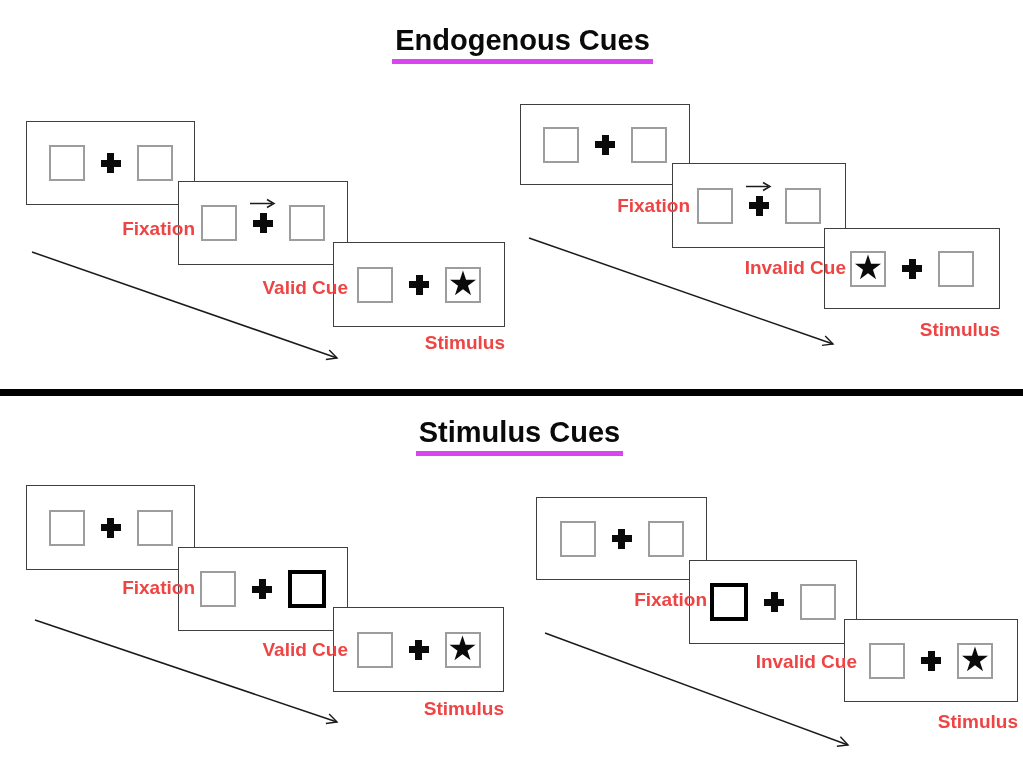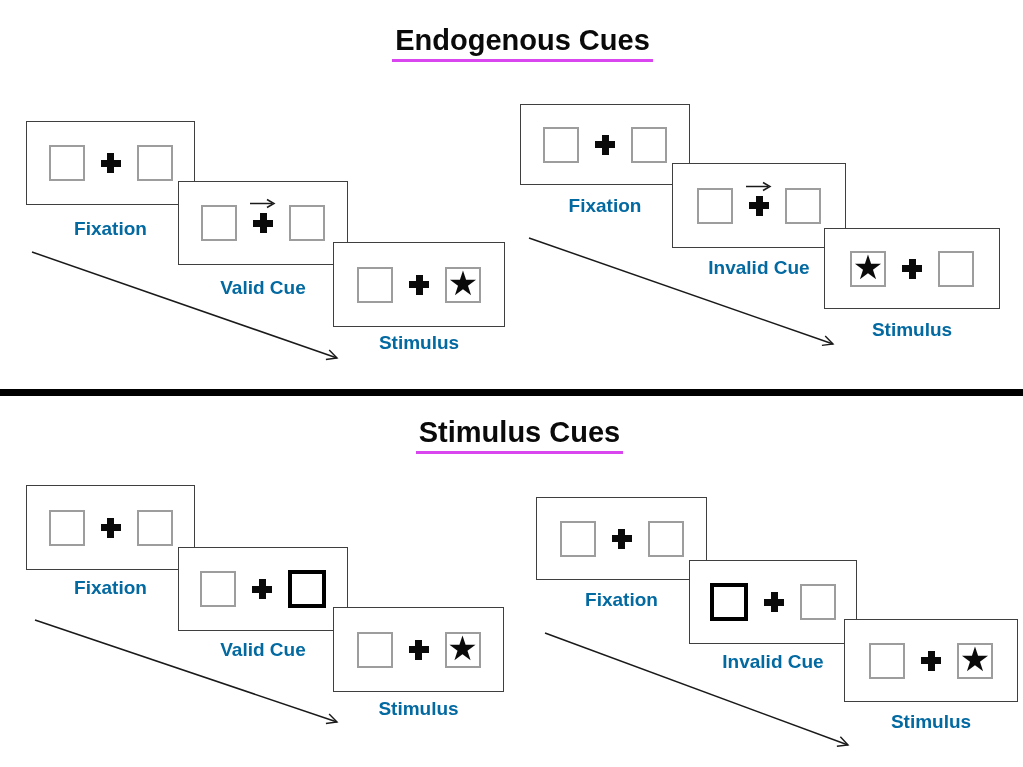--- a/index.html
+++ b/index.html
@@ -2,36 +2,36 @@
 <html><head>
 <meta charset="utf-8">
 <style>
   html,body{margin:0;padding:0;background:#fff;}
   .canvas{
     position:relative;width:1023px;height:767px;background:#ffffff;
     font-family:"Liberation Sans","DejaVu Sans",sans-serif;overflow:hidden;
   }
   .title{position:absolute;left:0;width:100%;text-align:center;font-weight:bold;
     font-size:29px;color:#0a0a0a;letter-spacing:0px;}
-  .title-inner{display:inline-block;border-bottom:3px solid #d946ef;padding:0 3px 2px 3px;}
+  .title-inner{display:inline-block;border-bottom:5px solid #d946ef;padding:0 3px 2px 3px;}
   .divider{position:absolute;left:0;right:0;height:7px;background:#000;}
   .panel{position:absolute;background:#fff;border:1.5px solid #3f3f3f;box-sizing:border-box;
     display:flex;align-items:center;justify-content:center;gap:16px;}
   .sq{width:36px;height:36px;border:2px solid #9d9d9d;box-sizing:border-box;background:#fff;
     display:flex;align-items:center;justify-content:center;flex:0 0 auto;}
   .sq.thick{width:38px;height:38px;border:4px solid #000;}
   .star{font-family:"DejaVu Sans",sans-serif;font-size:34px;line-height:1;color:#0a0a0a;
     margin-top:-3px;}
   .center{position:relative;flex:0 0 auto;}
   .plus{position:relative;width:20px;height:20px;}
   .plus .pb{position:absolute;background:#0a0a0a;}
   .pb.h{left:0;top:6.5px;width:20px;height:7px;}
   .pb.v{left:6.5px;top:0;width:7px;height:20px;}
   .cue-arrow{position:absolute;left:50%;top:-15px;transform:translateX(-50%);}
-  .plabel{position:absolute;text-align:center;font-weight:bold;font-size:19px;color:#0369a1;
+  .plabel{position:absolute;text-align:right;font-weight:bold;font-size:19px;color:#ef4444;
     white-space:nowrap;}
   .overlay{position:absolute;left:0;top:0;pointer-events:none;}
 </style>
 </head>
 <body>
 
 <div class="canvas">
 
   <div class="title" style="top:24px;transform:translateX(11px);">
     <span class="title-inner">Endogenous Cues</span>

